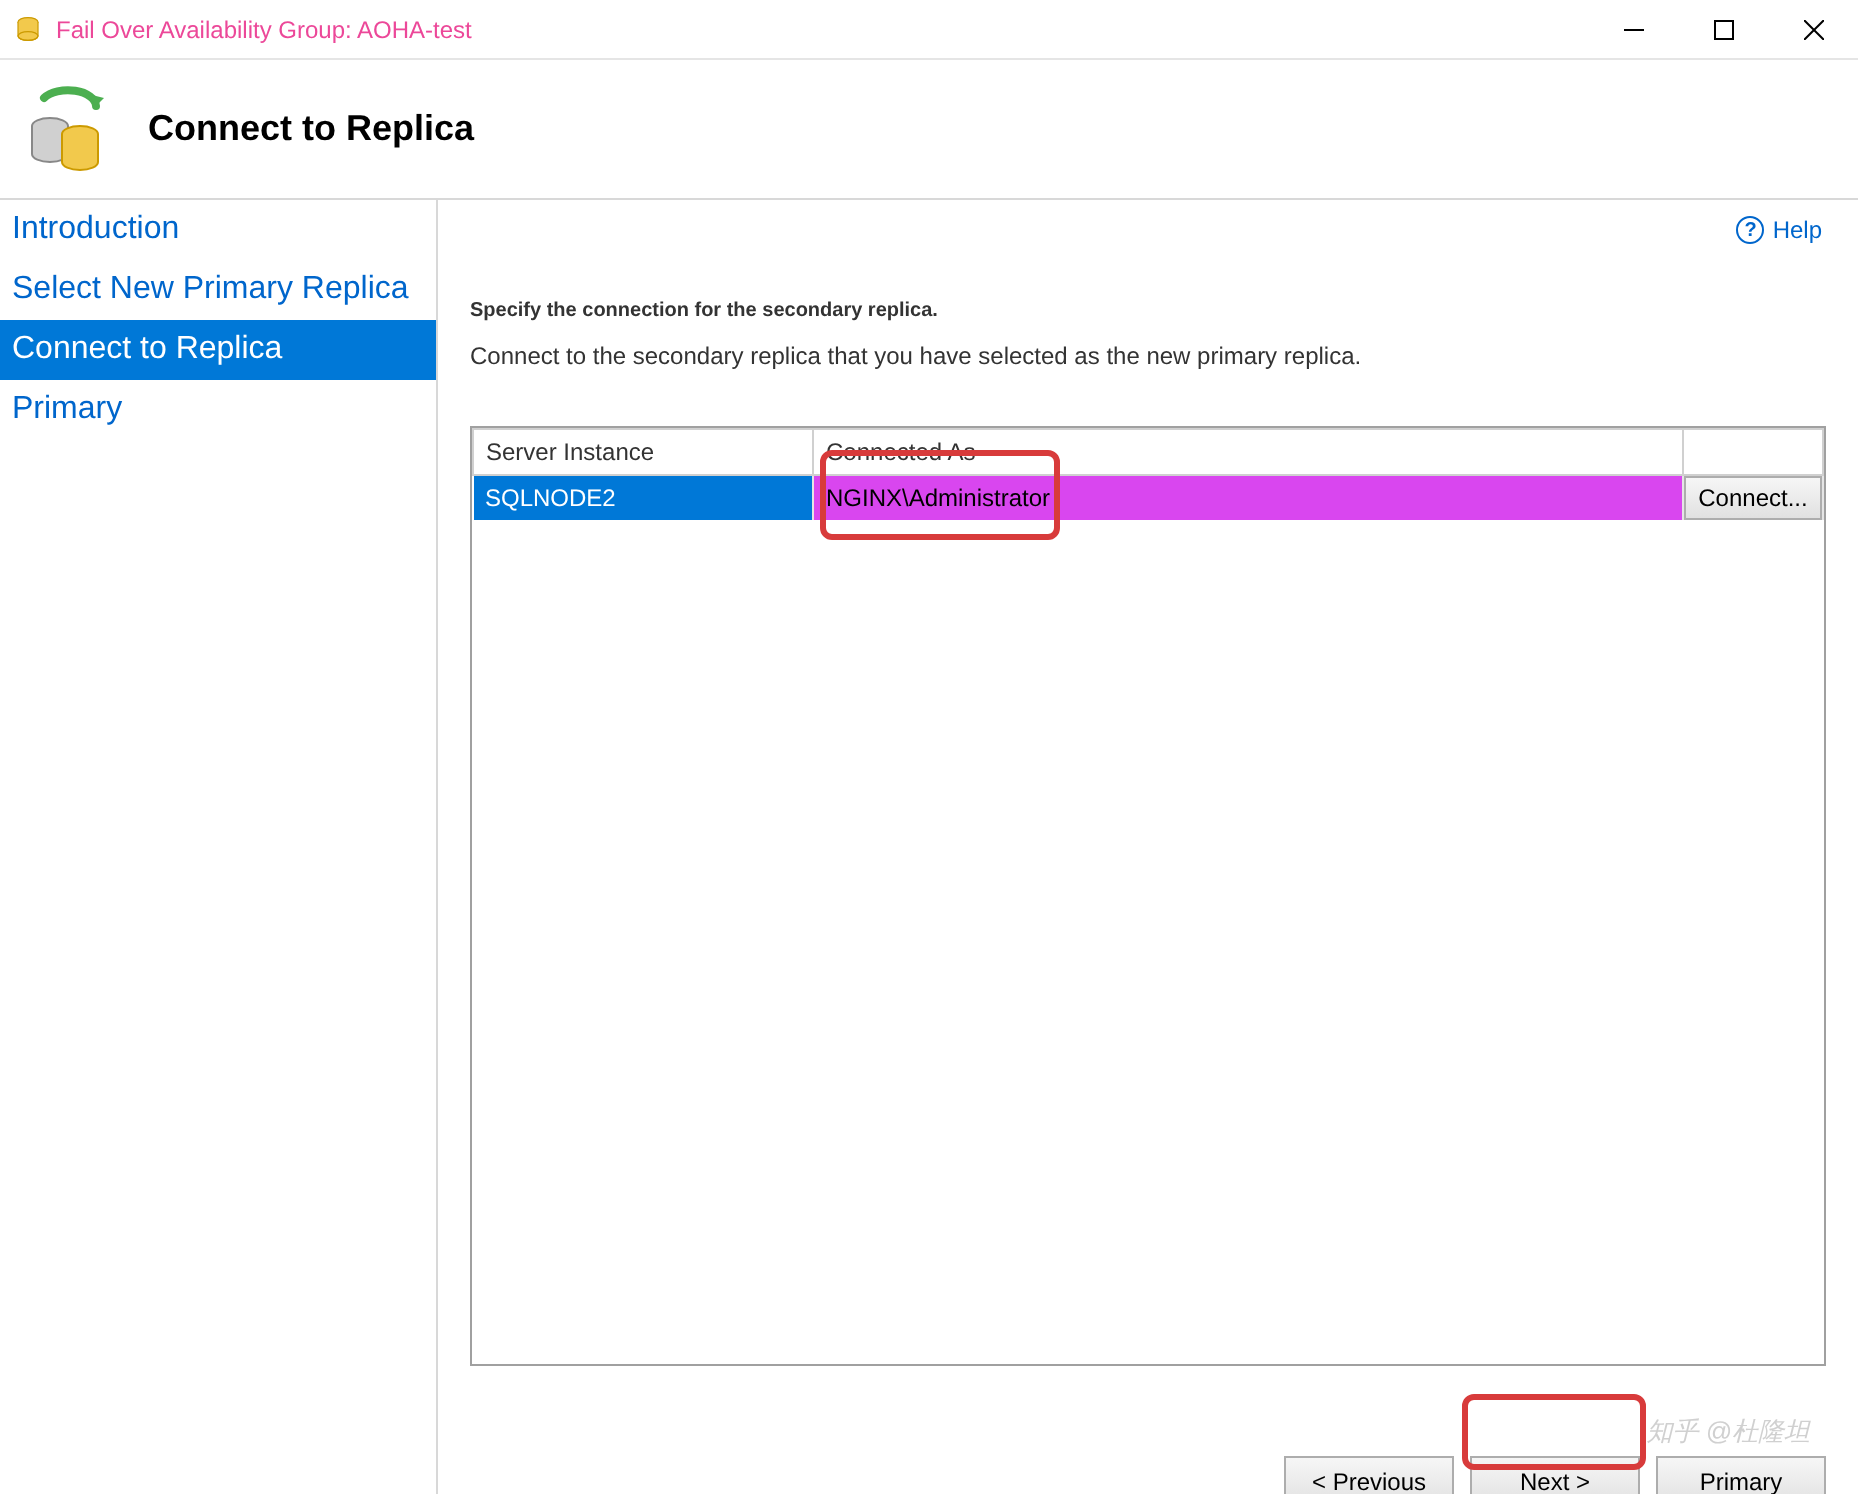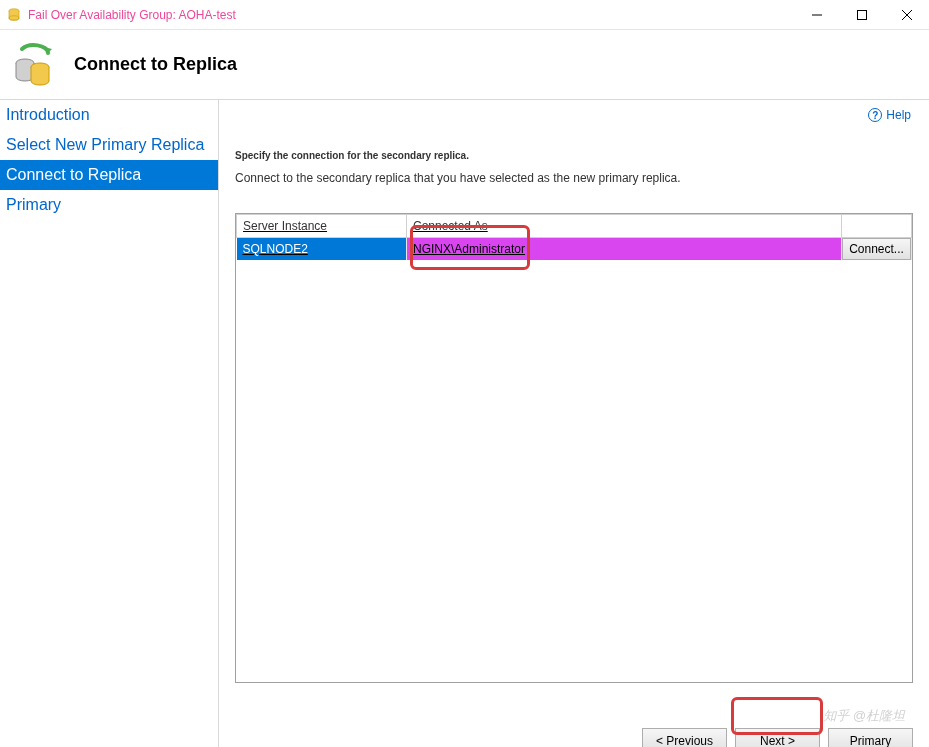--- a/index.html
+++ b/index.html
@@ -16,21 +16,21 @@
   .sidebar { width: 219px; border-right: 1px solid #d8d8d8; background: #fff; }
   .navitem { display: block; padding: 6px 6px 6px 6px; font-size: 16px; color: #0066cc; cursor: pointer; text-decoration: none; }
   .navitem.active { background: #0078d7; color: #fff; }
   .main { flex: 1; padding: 0; display: flex; flex-direction: column; position: relative; }
   .help-row { position: absolute; top: 8px; right: 18px; display: flex; align-items: center; font-size: 12px; color: #0066cc; cursor: pointer; }
   .help-icon { width: 14px; height: 14px; border: 1px solid #0066cc; border-radius: 50%; display: inline-flex; align-items: center; justify-content: center; font-size: 10px; margin-right: 4px; color: #0066cc; font-weight: bold; }
   .content { padding: 50px 16px 0 16px; flex: 1; display: flex; flex-direction: column; }
   .instruction1 { font-size: 10px; font-weight: bold; color: #333; margin-bottom: 10px; }
   .instruction2 { font-size: 12px; color: #333; margin-bottom: 28px; }
   .grid-wrap { border: 1px solid #a0a0a0; height: 470px; overflow: auto; }
-  table { width: 100%; border-collapse: collapse; font-size: 12px; text-decoration: underline; }
+  table { width: 100%; border-collapse: collapse; font-size: 12px; }
   th { text-align: left; font-weight: normal; padding: 4px 6px; background: #fff; border: 1px solid #d0d0d0; color: #333; }
   td { padding: 3px 6px; border-right: 1px solid #e5e5e5; height: 22px; }
   tr.selected td { background: #0078d7; color: #fff; }
   tr.selected td.conn-cell { background: #d946ef; color: #000; }
   td.btn-cell { background: #efefef !important; padding: 0; width: 70px; }
   .connect-btn { width: 100%; height: 22px; font-size: 12px; background: linear-gradient(#f6f6f6, #e1e1e1); border: 1px solid #adadad; cursor: pointer; }
   .highlight-box { position: absolute; border: 3px solid #d83b3b; border-radius: 6px; pointer-events: none; }
   .hl-conn { top: 225px; left: 410px; width: 120px; height: 45px; }
   .hl-next { top: 697px; left: 731px; width: 92px; height: 38px; }
   .footer { height: 60px; display: flex; align-items: center; justify-content: flex-end; padding: 0 16px; gap: 8px; }

